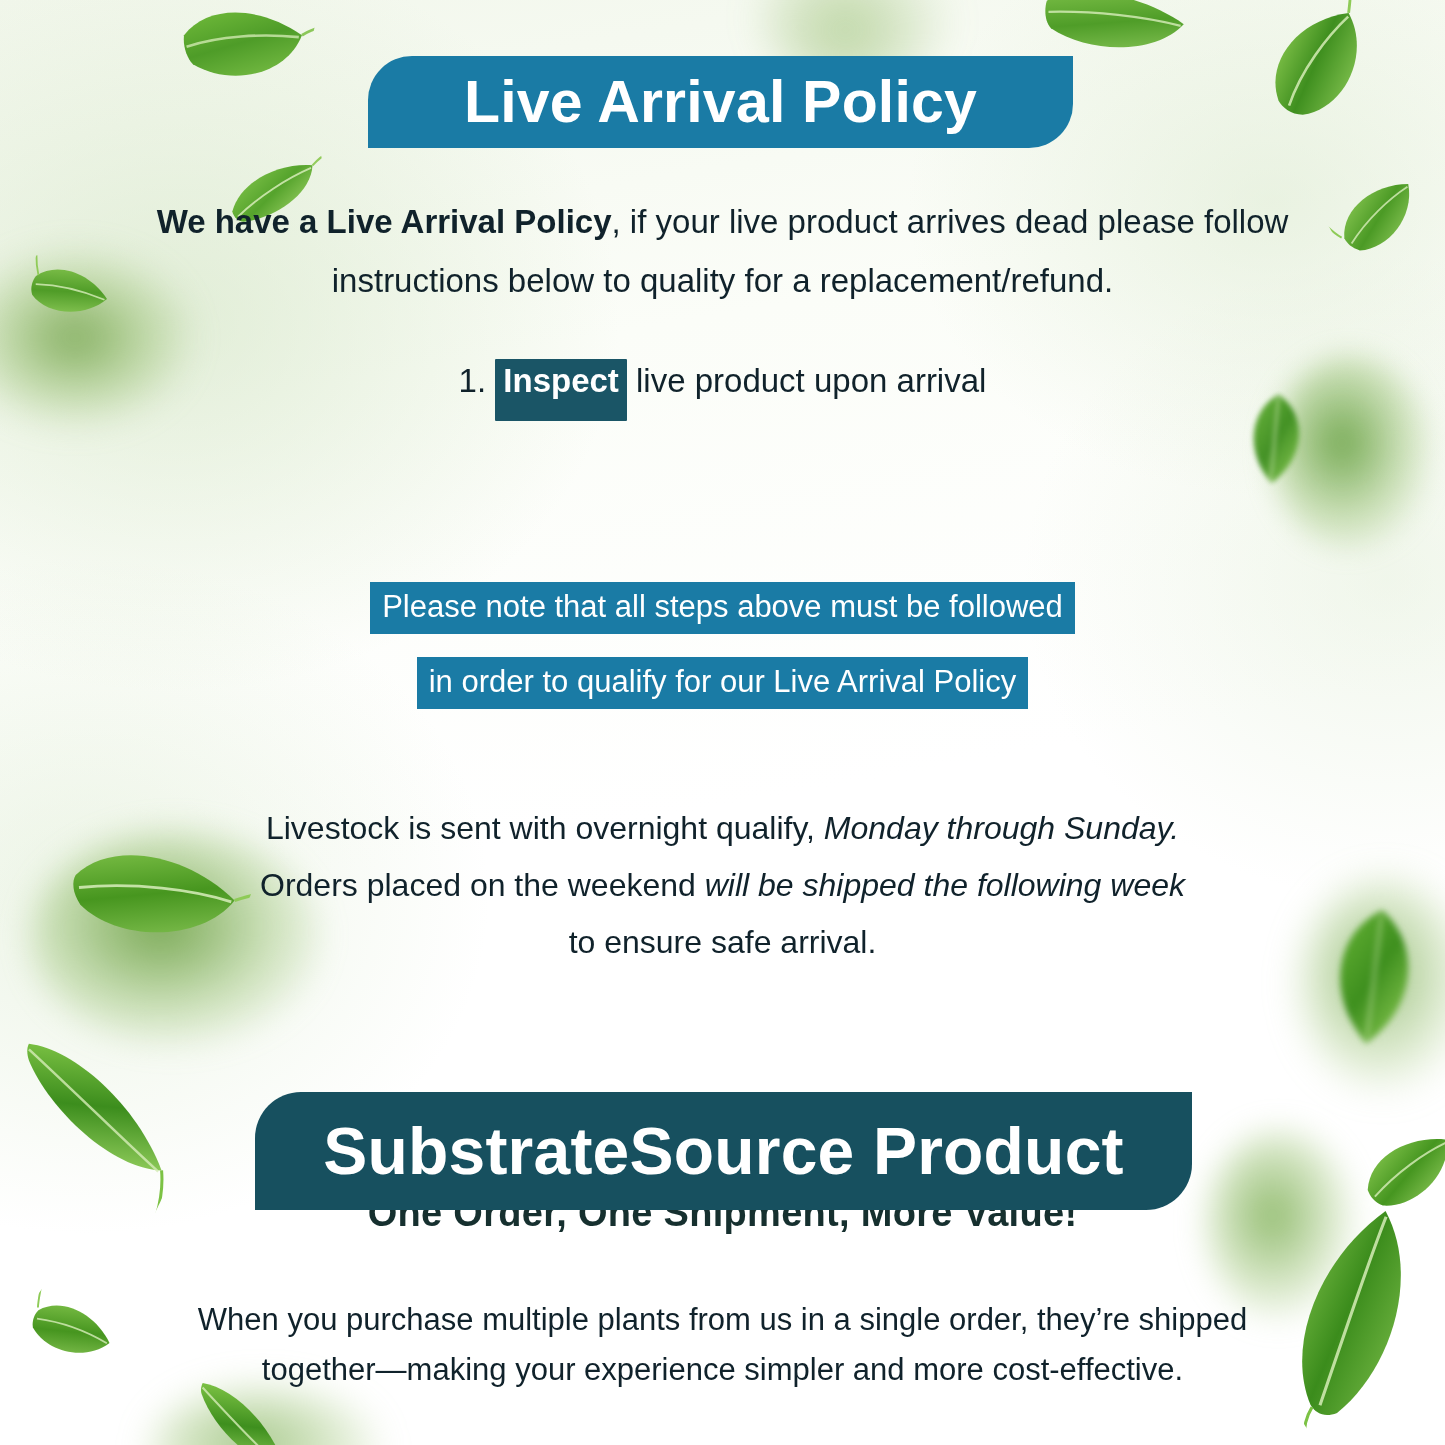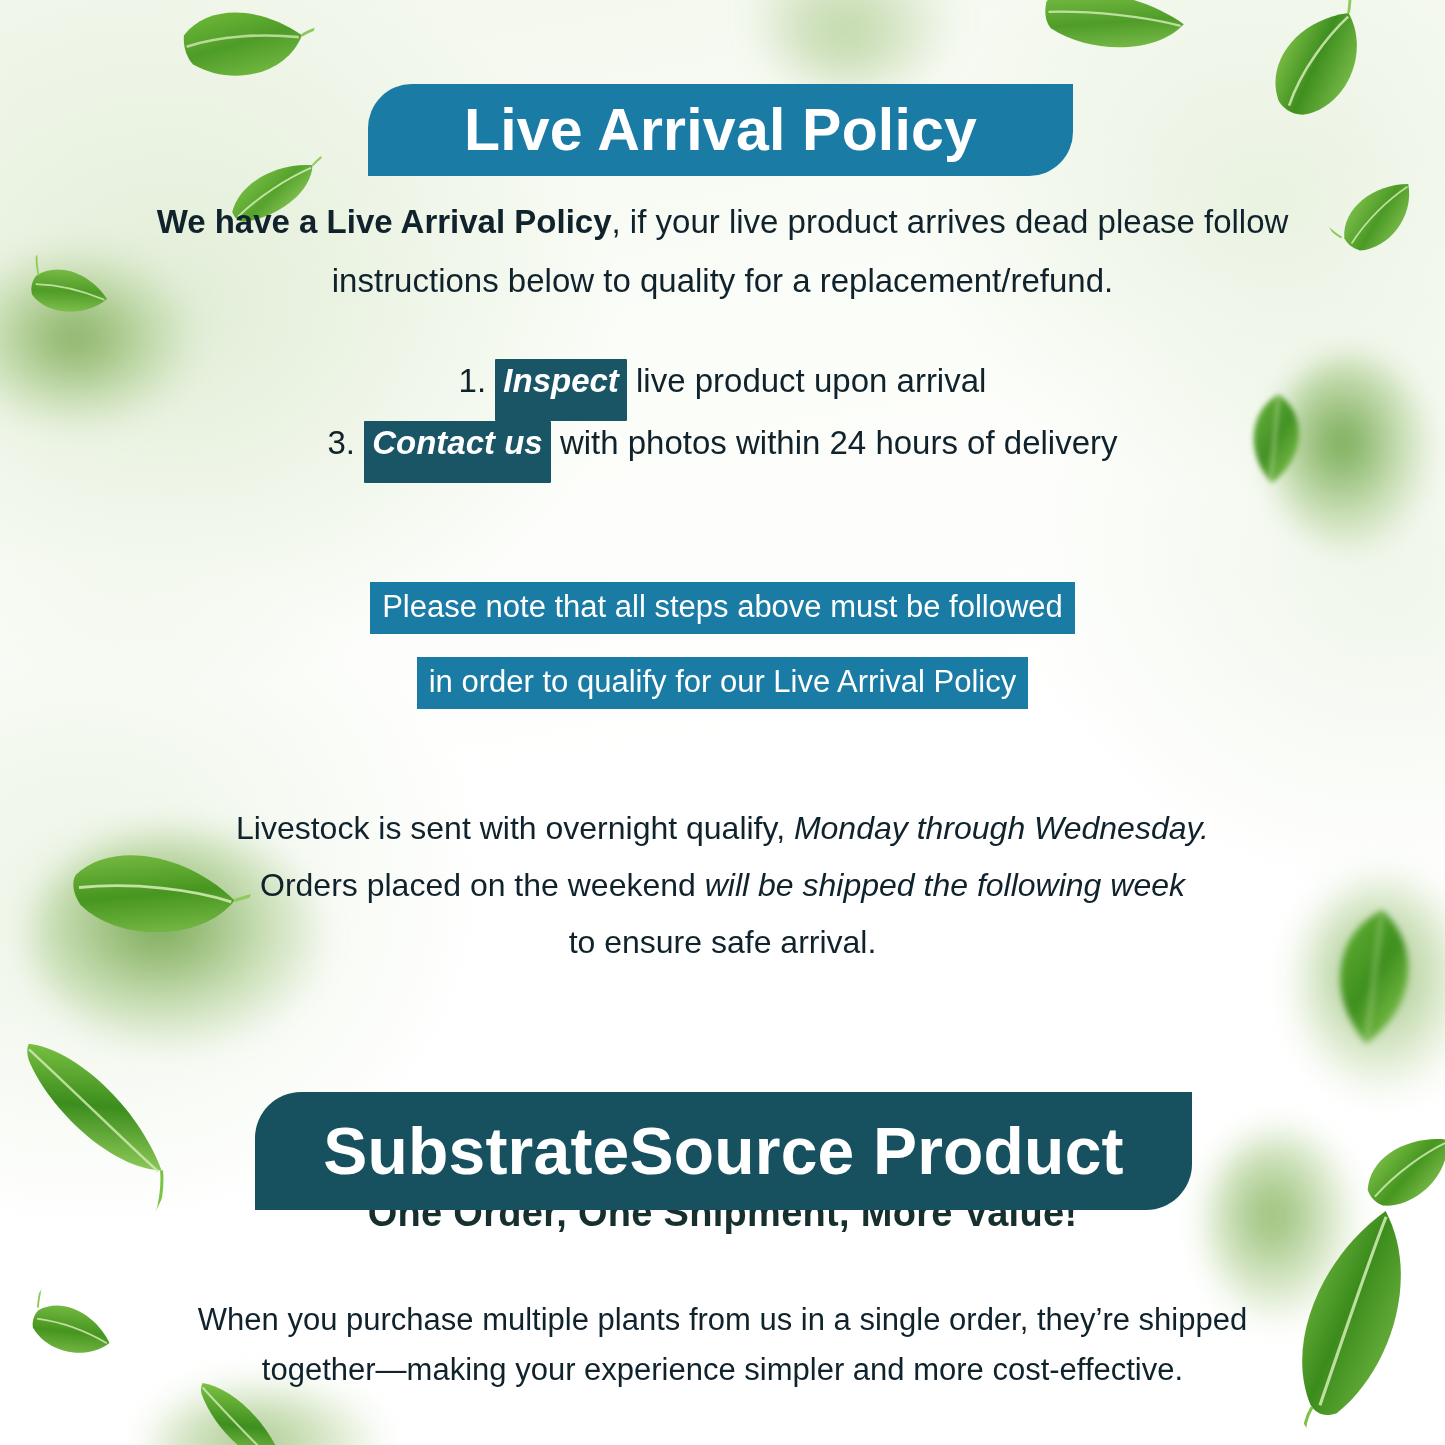--- a/index.html
+++ b/index.html
@@ -45,21 +45,21 @@
     position: absolute;
     display: flex;
     align-items: center;
     justify-content: center;
     color: #ffffff;
     font-weight: bold;
     letter-spacing: 0.2px;
   }
   .banner-top {
     left: 368px;
-    top: 84px;
+    top: 56px;
     width: 705px;
     height: 92px;
     background: #1a7ba5;
     border-radius: 44px 0 44px 0;
     font-size: 59px;
     z-index: 4;
   }
   .banner-bottom {
     left: 255px;
     top: 1048px;
@@ -97,21 +97,20 @@
     line-height: 62px;
     z-index: 3;
   }
   .steps .step { white-space: nowrap; }
   .hl-dark {
     background: #1a5566;
     color: #ffffff;
     font-weight: bold;
     padding: 3px 8px 22px 8px;
     border-radius: 1px;
-    font-style: italic;
   }
 
   .note {
     position: absolute;
     left: 150px;
     top: 582px;
     width: 1145px;
     text-align: center;
     z-index: 3;
   }
@@ -410,34 +409,29 @@
   <div class="intro">
     <b>We have a Live Arrival Policy</b><span>, if your live product arrives dead please follow instructions below to quality for a replacement/refund.</span>
   </div>
 
   <div class="steps">
     <div class="step">
       <span>1.</span>
       <span class="hl-dark">Inspect</span>
       <span>live product upon arrival</span>
     </div>
-    <div class="step">
-      <span>3.</span>
-      <span class="hl-dark">Contact us</span>
-      <span>with photos within 24 hours of delivery</span>
-    </div>
   </div>
 
   <div class="note">
     <div><span class="note-line">Please note that all steps above must be followed</span></div>
     <div><span class="note-line">in order to qualify for our Live Arrival Policy</span></div>
   </div>
 
   <div class="livestock">
-    <div><span>Livestock is sent with overnight qualify, </span><i>Monday through Wednesday.</i></div>
+    <div><span>Livestock is sent with overnight qualify, </span><i>Monday through Sunday.</i></div>
     <div><span>Orders placed on the weekend </span><i>will be shipped the following week</i></div>
     <div>to ensure safe arrival.</div>
   </div>
 
   <div class="banner banner-bottom">
     <span>SubstrateSource Product</span>
   </div>
 
   <div class="sub-heading">One Order, One Shipment, More Value!</div>
 

